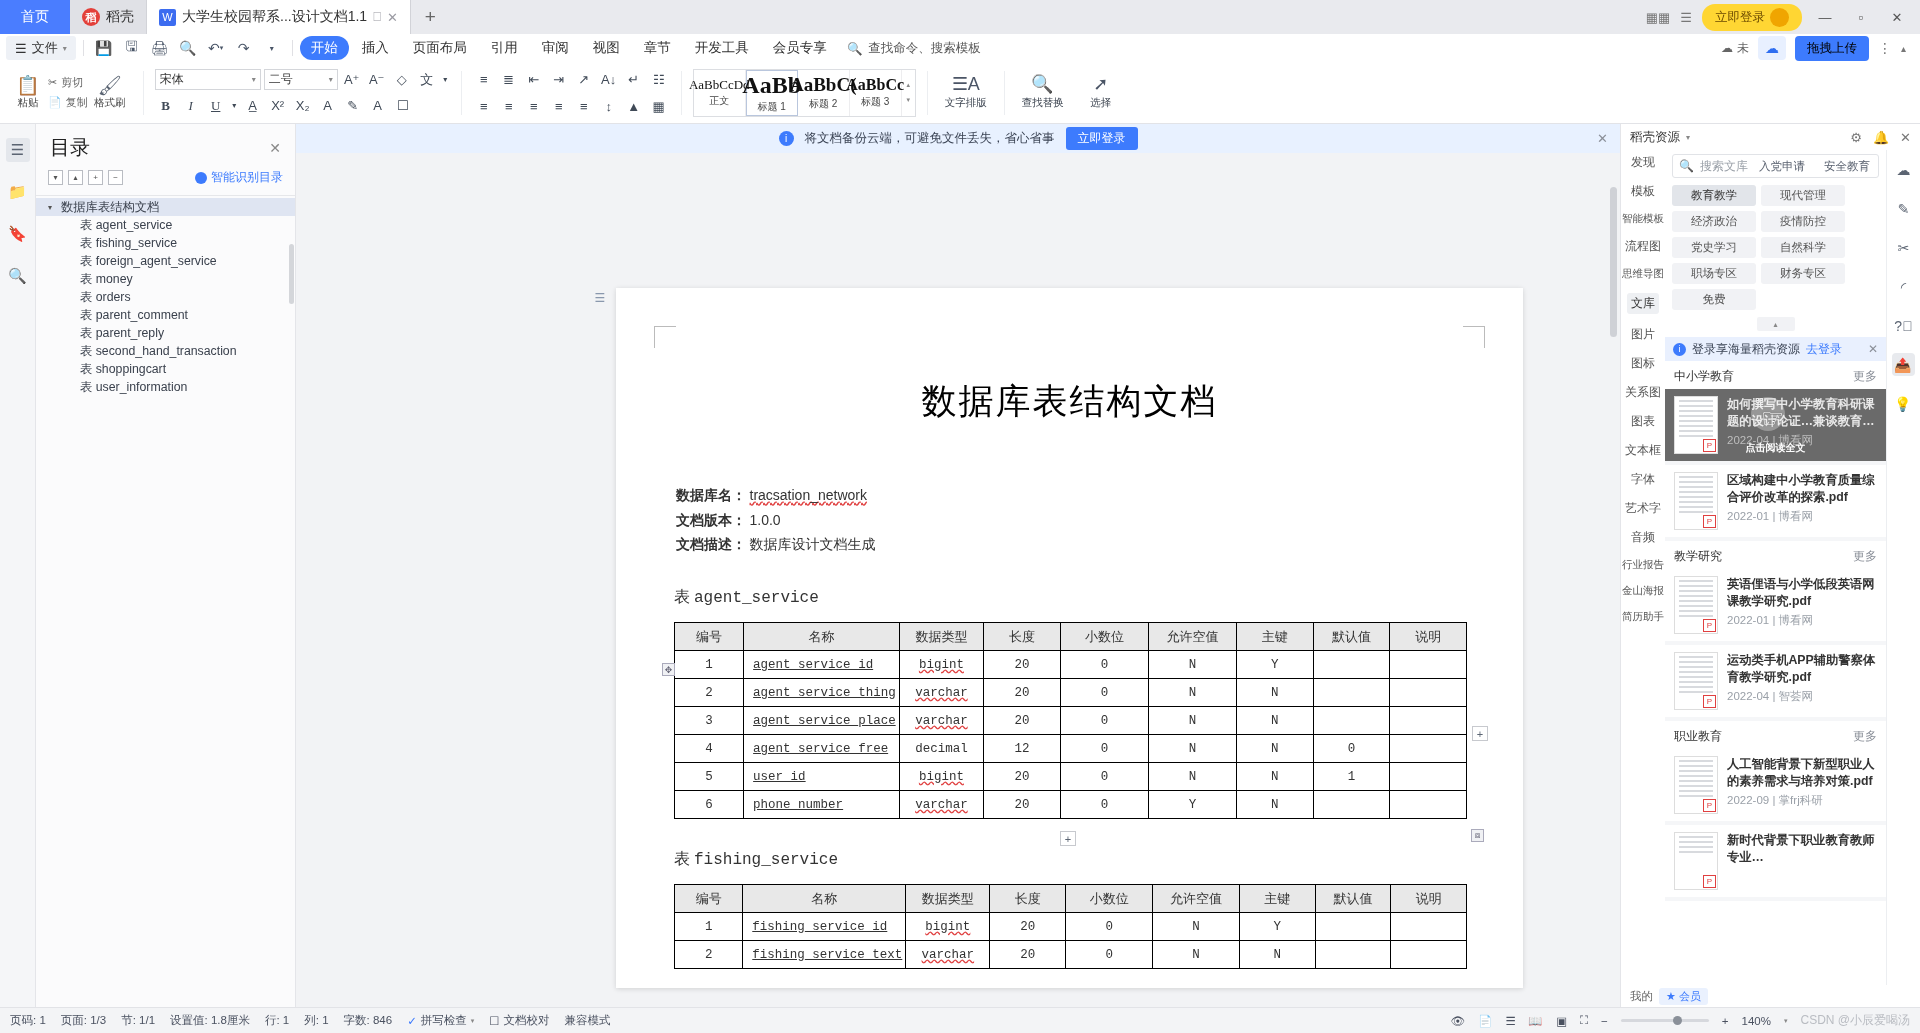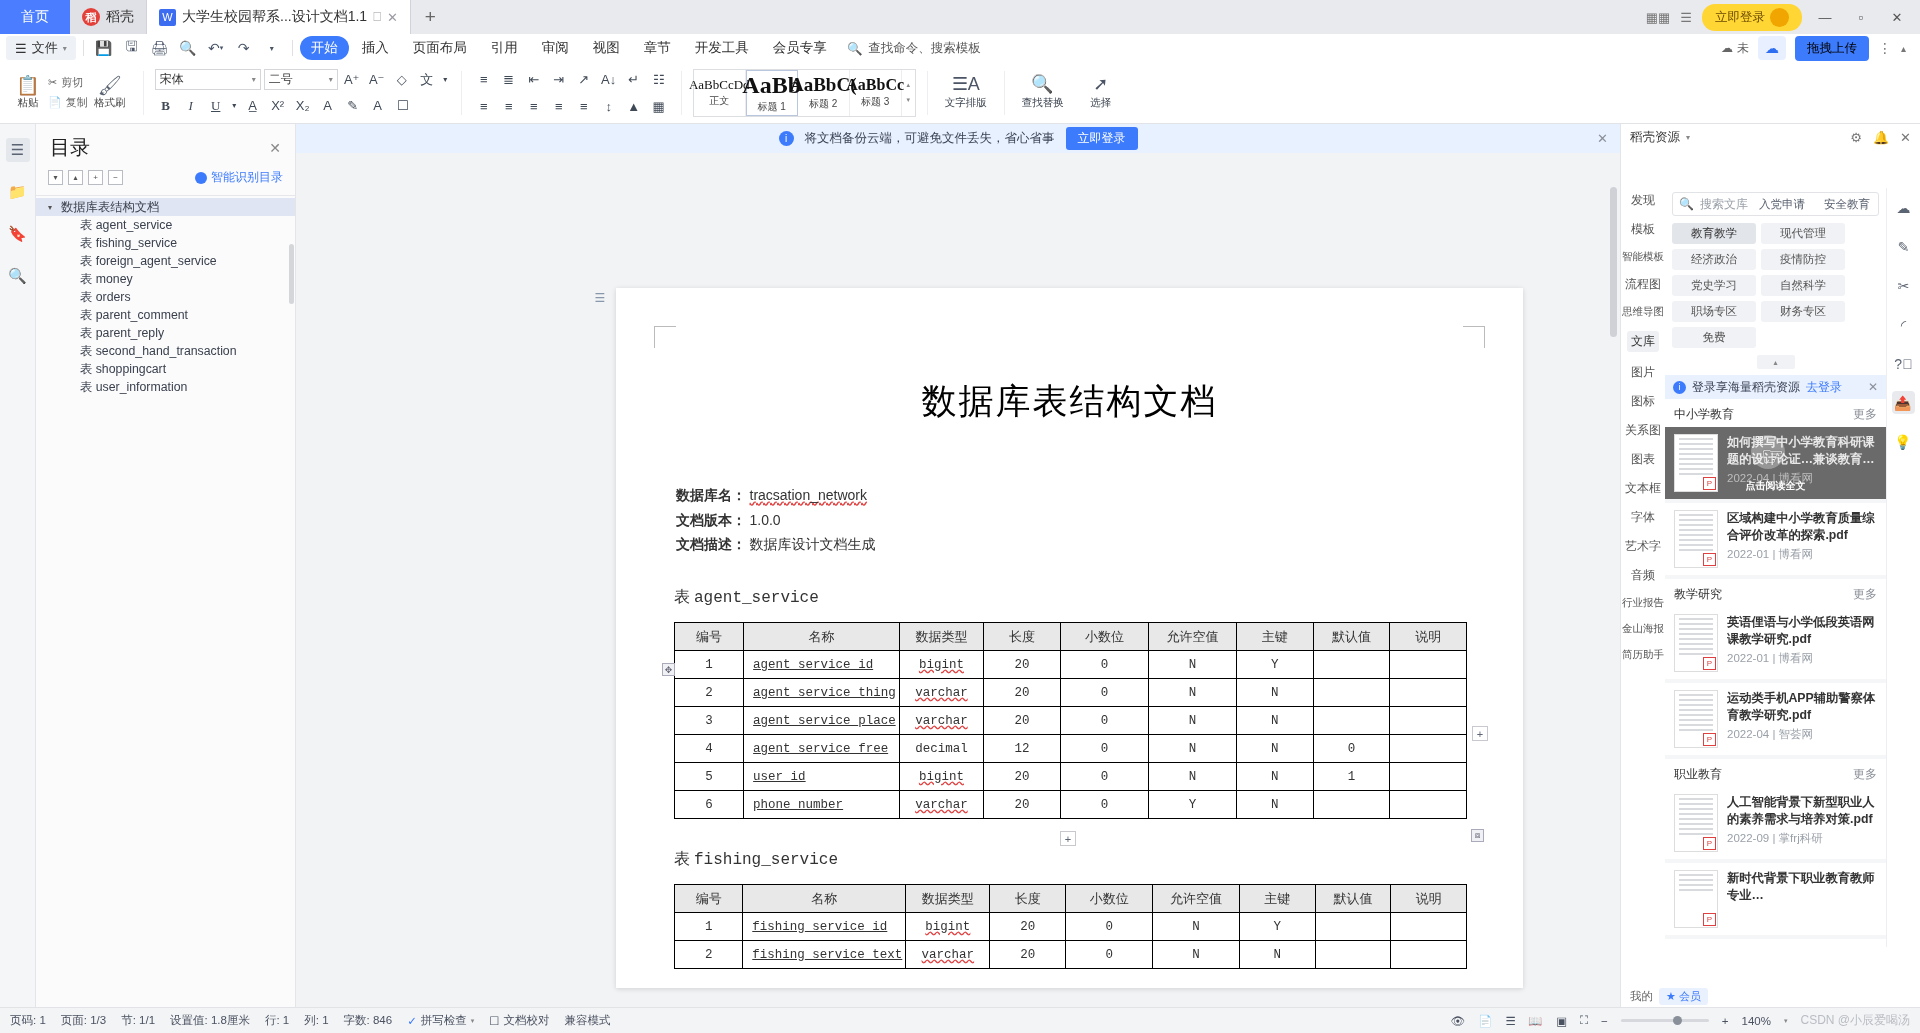--- a/index.html
+++ b/index.html
@@ -144,21 +144,21 @@
   .plusbtn { position:absolute; width:16px;height:15px;border:1px solid #c7c9ce;
       background:#fff;color:#5a6472;font-size:11px;display:flex;align-items:center;
       justify-content:center;}
   .docscroll { position:absolute; right:3px; top:34px; width:7px; height:150px;
       background:#cfd1d6; border-radius:4px;}
   .leftgutter { position:absolute; left:296px; top:135px; width:16px; height:20px;
       display:flex;align-items:center;justify-content:center;color:#8a98ad;font-size:12px;}
 
   
   .rpanel { width:300px; background:#fff; border-left:1px solid #e4e5e9;
-      display:flex; flex-direction:column;gap:38px; }
+      display:flex; flex-direction:column; }
   .rp-top { height:26px; display:flex;align-items:center; padding:0 9px; gap:6px;}
   .rp-top .t { font-size:12.5px;color:#333;}
   .rp-top .car{font-size:8px;color:#888;}
   .rp-top .ri { margin-left:auto; display:flex; gap:11px; color:#777; font-size:13px;}
   .rp-body { flex:1; display:flex; overflow:hidden; }
   .rp-nav { width:44px; background:#fff; display:flex;flex-direction:column;
       align-items:center; padding-top:4px; gap:12px; font-size:12px; color:#555;}
   .rp-nav div.on { color:#333; background:#eef0f3; border-radius:3px; padding:2px 4px;}
   .rp-main { flex:1; background:#fff; overflow:hidden; position:relative;}
   .rp-search { margin:4px 7px 0 7px; height:24px; border:1px solid #e1e3e7; border-radius:3px;

